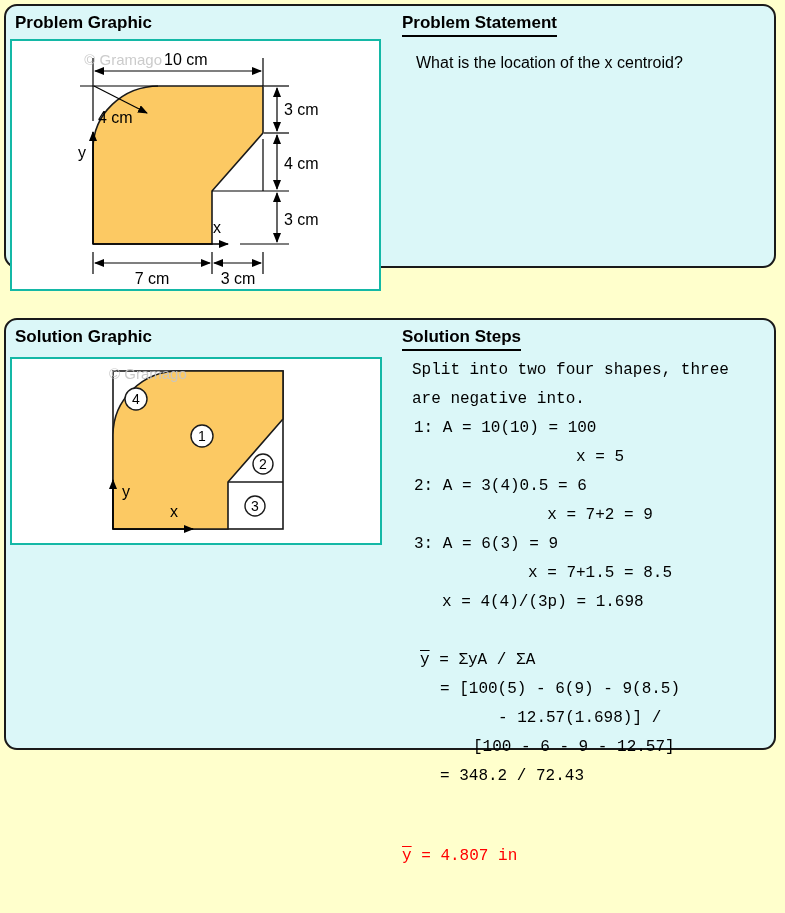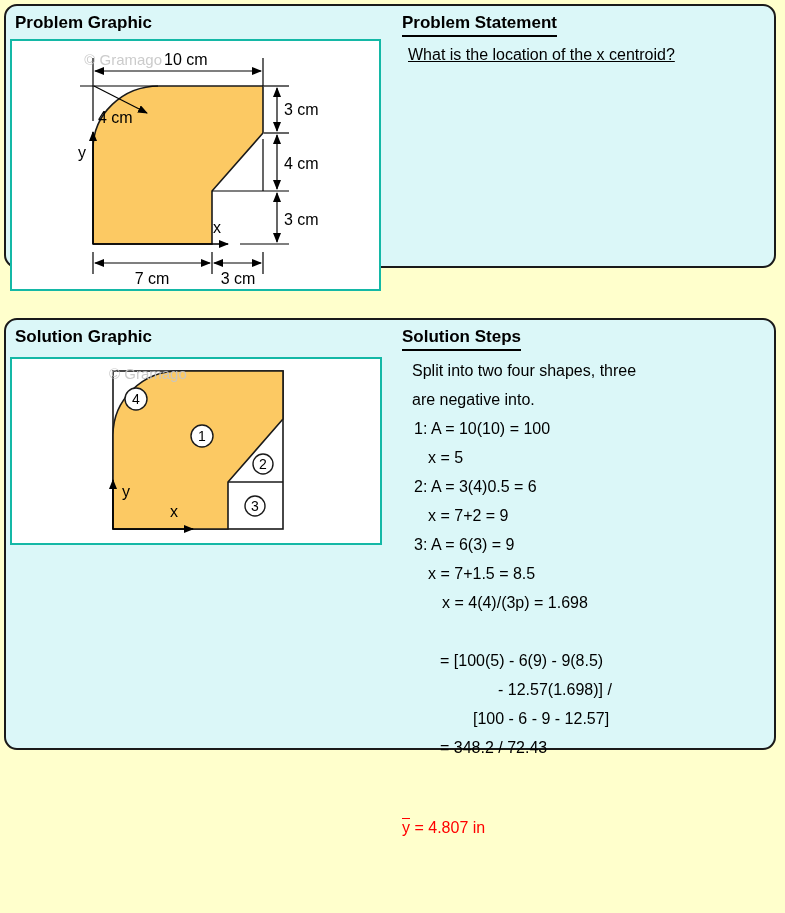--- a/index.html
+++ b/index.html
@@ -31,32 +31,32 @@
   .underlined{border-bottom:2px solid #000;padding-bottom:1px;}
   .gbox{
     position:absolute;left:4px;
     background:#ffffff;
     border:2px solid #14b8a6;
     box-sizing:content-box;
   }
   .gbox-problem{top:33px;width:367px;height:248px;}
   .gbox-solution{top:37px;width:368px;height:184px;}
   .statement{
-    position:absolute;left:402px;top:34px;margin:0;
-    font-size:16px;line-height:29px;white-space:nowrap;text-decoration:underline;
+    position:absolute;left:402px;top:34px;margin:8px;
+    font-size:16px;line-height:29px;white-space:nowrap;
   }
   .steps{
     position:absolute;left:391px;top:36px;width:375px;
     font-size:16px;line-height:29px;
   }
-  .ln{min-height:29px;white-space:nowrap;}
+  .ln{min-height:29px;white-space:nowrap;font-family:Liberation Mono, monospace;}
   .blank{height:29px;}
   .ind-intro{padding-left:15px;}
   .ind-step{padding-left:17px;}
-  .ind-sub{padding-left:31px;}
+  .ind-sub{padding-left:31px;text-align:center;}
   .ind-sub4{padding-left:45px;}
   .ind-ybar{padding-left:23px;}
   .ind-c1{padding-left:43px;}
   .ind-c2{padding-left:101px;}
   .ind-c3{padding-left:76px;}
   .ybar{text-decoration:overline;}
   .result{padding-left:5px;margin-top:51px;color:#ff0000;}
   
   .shape{stroke:#1a1a1a;stroke-width:1.6;}
   .outline{fill:none;stroke:#1a1a1a;stroke-width:1.6;}
@@ -177,20 +177,21 @@
       <div class="ln ind-intro">Split into two four shapes, three</div>
       <div class="ln ind-intro">are negative into.</div>
       <div class="ln ind-step">1: A = 10(10) = 100</div>
       <div class="ln ind-sub">x = 5</div>
       <div class="ln ind-step">2: A = 3(4)0.5 = 6</div>
       <div class="ln ind-sub">x = 7+2 = 9</div>
       <div class="ln ind-step">3: A = 6(3) = 9</div>
       <div class="ln ind-sub">x = 7+1.5 = 8.5</div>
       <div class="ln ind-sub4">x = 4(4)/(3p) = 1.698</div>
       <div class="ln blank"></div>
+      <div class="ln ind-ybar"><span class="ybar">y</span><span> = ΣyA / ΣA</span></div>
       <div class="ln ind-c1">= [100(5) - 6(9) - 9(8.5)</div>
       <div class="ln ind-c2">- 12.57(1.698)] /</div>
       <div class="ln ind-c3">[100 - 6 - 9 - 12.57]</div>
       <div class="ln ind-c1">= 348.2 / 72.43</div>
       <div class="ln result"><span class="ybar">y</span><span> = 4.807 in</span></div>
     </div>
   </section>
 
 </div>
 

